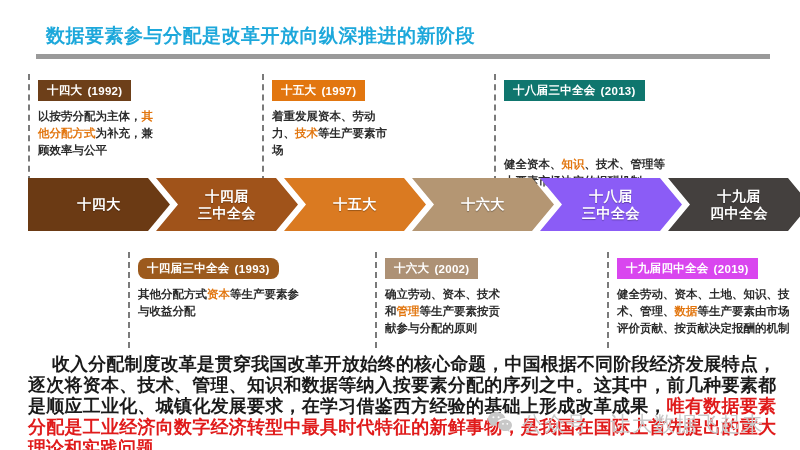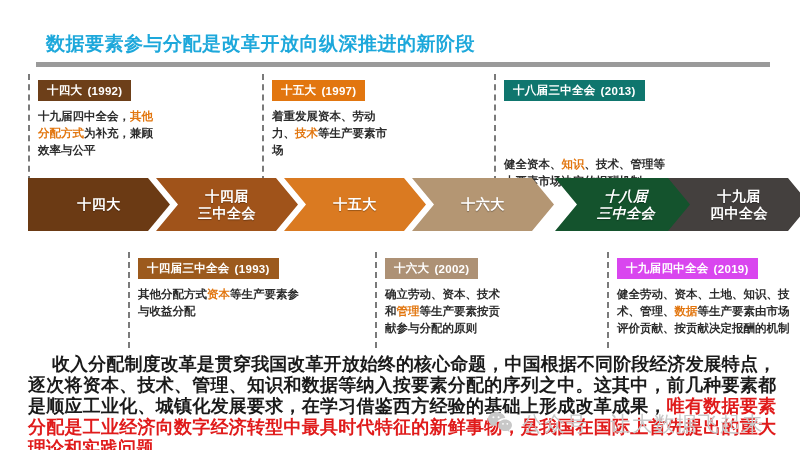--- a/index.html
+++ b/index.html
@@ -15,21 +15,20 @@
     font-family: "Liberation Sans", "DejaVu Sans", sans-serif;
     -webkit-font-smoothing: antialiased;
   }
 
   
   .title-wrap {
     position: absolute;
     left: 0; top: 22px;
     width: 800px;
     height: 42px;
-    margin-top: 8px;
   }
   .title-text {
     position: absolute;
     left: 46px; top: 0px;
     font-size: 19px;
     font-weight: bold;
     color: #1da8db;
     letter-spacing: 0.5px;
     white-space: nowrap;
     line-height: 28px;
@@ -145,21 +144,21 @@
 </div>
 
 <div class="card" style="left:28px; top:74px; width:210px; height:108px;">
   <div class="card-dash" style="height:108px;"></div>
   <div class="card-tag" id="tc0tag" style="background:#6d3f19;">
     <span>十四大</span>
     <span style="width:5px"></span>
     <span>(1992)</span>
   </div>
   <div class="card-body" style="top:34px; width:120px;">
-    <span>十九届四中全会，</span><span class="hl">其他分配方式</span><span>为补充，兼顾效率与公平</span>
+    <span>以按劳分配为主体，</span><span class="hl">其他分配方式</span><span>为补充，兼顾效率与公平</span>
   </div>
 </div>
 
 <div class="card" style="left:262px; top:74px; width:210px; height:108px;">
   <div class="card-dash" style="height:108px;"></div>
   <div class="card-tag" style="background:#e2760f;">
     <span>十五大</span>
     <span style="width:5px"></span>
     <span>(1997)</span>
   </div>
@@ -186,31 +185,31 @@
   </div>
   <div class="chev chev-mid" style="left:128px; width:142px; background:#a0531a;">
     <span><span>十四届</span><br><span>三中全会</span></span>
   </div>
   <div class="chev chev-mid" style="left:256px; width:142px; background:#da7a21;">
     <span>十五大</span>
   </div>
   <div class="chev chev-mid" style="left:384px; width:142px; background:#b49673;">
     <span>十六大</span>
   </div>
-  <div class="chev chev-mid" style="left:527px; width:142px; background:#14532d;font-style:italic;">
+  <div class="chev chev-mid" style="left:512px; width:142px; background:#8b5cf6;">
     <span><span>十八届</span><br><span>三中全会</span></span>
   </div>
   <div class="chev chev-mid" style="left:640px; width:142px; background:#44403e;">
     <span><span>十九届</span><br><span>四中全会</span></span>
   </div>
 </div>
 
 <div class="card" style="left:128px; top:252px; width:235px; height:96px;">
   <div class="card-dash" style="height:96px;"></div>
-  <div class="card-tag" style="background:#9c5a1d;">
+  <div class="card-tag" style="background:#9c5a1d;border-radius:8px;">
     <span>十四届三中全会</span>
     <span style="width:5px"></span>
     <span>(1993)</span>
   </div>
   <div class="card-body" style="top:34px; width:172px;">
     <span>其他分配方式</span><span class="hl">资本</span><span>等生产要素参与收益分配</span>
   </div>
 </div>
 
 <div class="card" style="left:375px; top:252px; width:215px; height:96px;">

